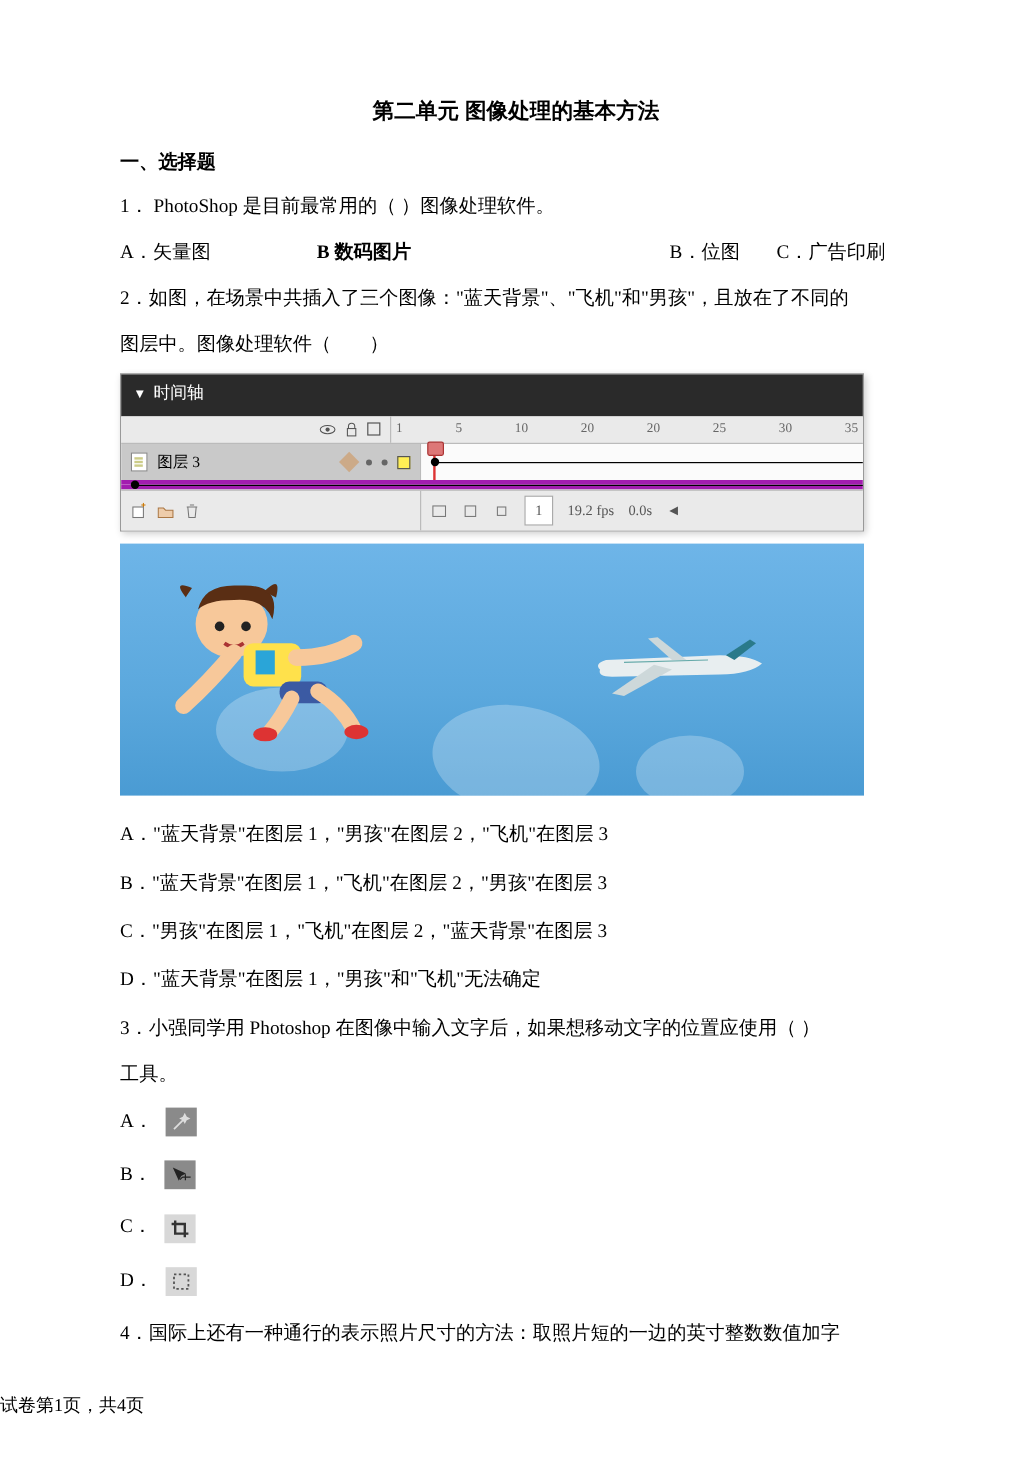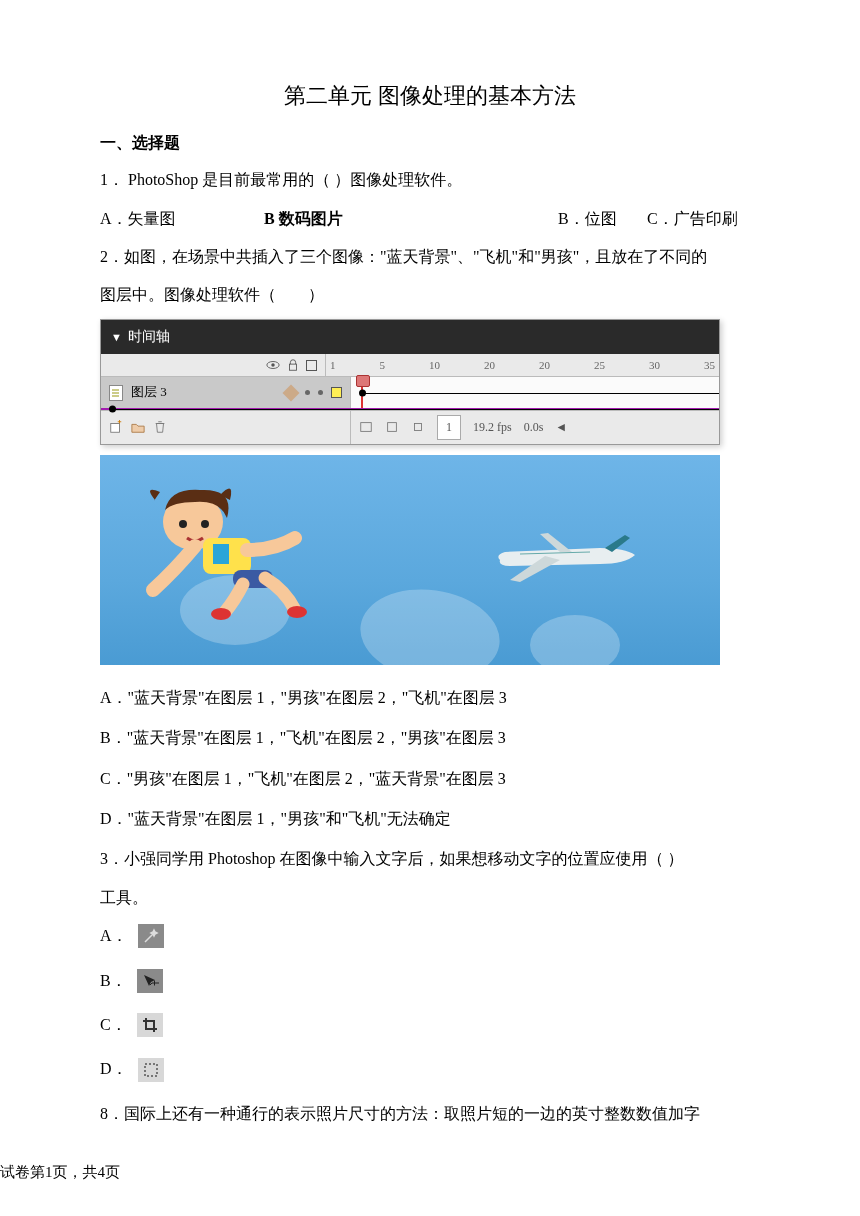--- a/index.html
+++ b/index.html
@@ -9,30 +9,30 @@
       background: #fff;
       font-family: "SimSun", "宋体", serif;
       font-size: 16px;
       color: #000;
       padding: 75px 100px 30px 100px;
       position: relative;
       line-height: 1.9;
     }
     .title {
       text-align: center;
-      font-weight: normal;
-      font-size: 22px;
+      font-weight: bold;
+      font-size: 18px;
       margin-bottom: 12px;
       font-family: "SimHei", "黑体", sans-serif;
     }
     .section-header {
       font-weight: bold;
       font-size: 16px;
       margin-bottom: 6px;
-      font-family: Liberation Mono, monospace;
+      font-family: Liberation Serif, serif;
     }
     .question { margin-bottom: 8px; }
     .inline-opts { display: block; margin-bottom: 8px; }
     .inline-opts span { display: inline-block; }
     .opt-a { width: 160px; }
     .opt-b1 { width: 290px; font-weight: bold; }
     .opt-b2 { width: 85px; }
     .timeline-panel {
       margin: 6px 0 10px 0;
       border: 1px solid #999;
@@ -70,21 +70,21 @@
       align-items: center;
       padding: 0 4px;
       gap: 44px;
       color: #666;
       font-size: 11px;
       position: relative;
     }
     .layer-row {
       display: flex;
       background: #fff;
-      border-bottom: 1px solid #a21caf;
+      border-bottom: 4px solid #a21caf;
       font-size: 13px;
     }
     .layer-row.sel .layer-name { background: #c9c9c9; }
     .layer-name {
       width: 250px;
       display: flex;
       align-items: center;
       padding: 3px 8px;
       gap: 8px;
       border-right: 1px solid #bbb;
@@ -319,15 +319,15 @@
 </div>
 <div class="tool-opt">
   <span>D．</span>
   <span class="tool-icon light">
     <svg width="18" height="18" viewBox="0 0 18 18">
         <rect x="3" y="3" width="12" height="12" fill="none" stroke="#555" stroke-width="1.5" stroke-dasharray="2 2"></rect>
       </svg>
   </span>
 </div>
 
-<div class="question">8．国际上还有一种通行的表示照片尺寸的方法：取照片短的一边的英寸整数数值加字</div>
+<div class="question">4．国际上还有一种通行的表示照片尺寸的方法：取照片短的一边的英寸整数数值加字</div>
 
 <div class="footer">试卷第1页，共4页</div>
 
 </body></html>

